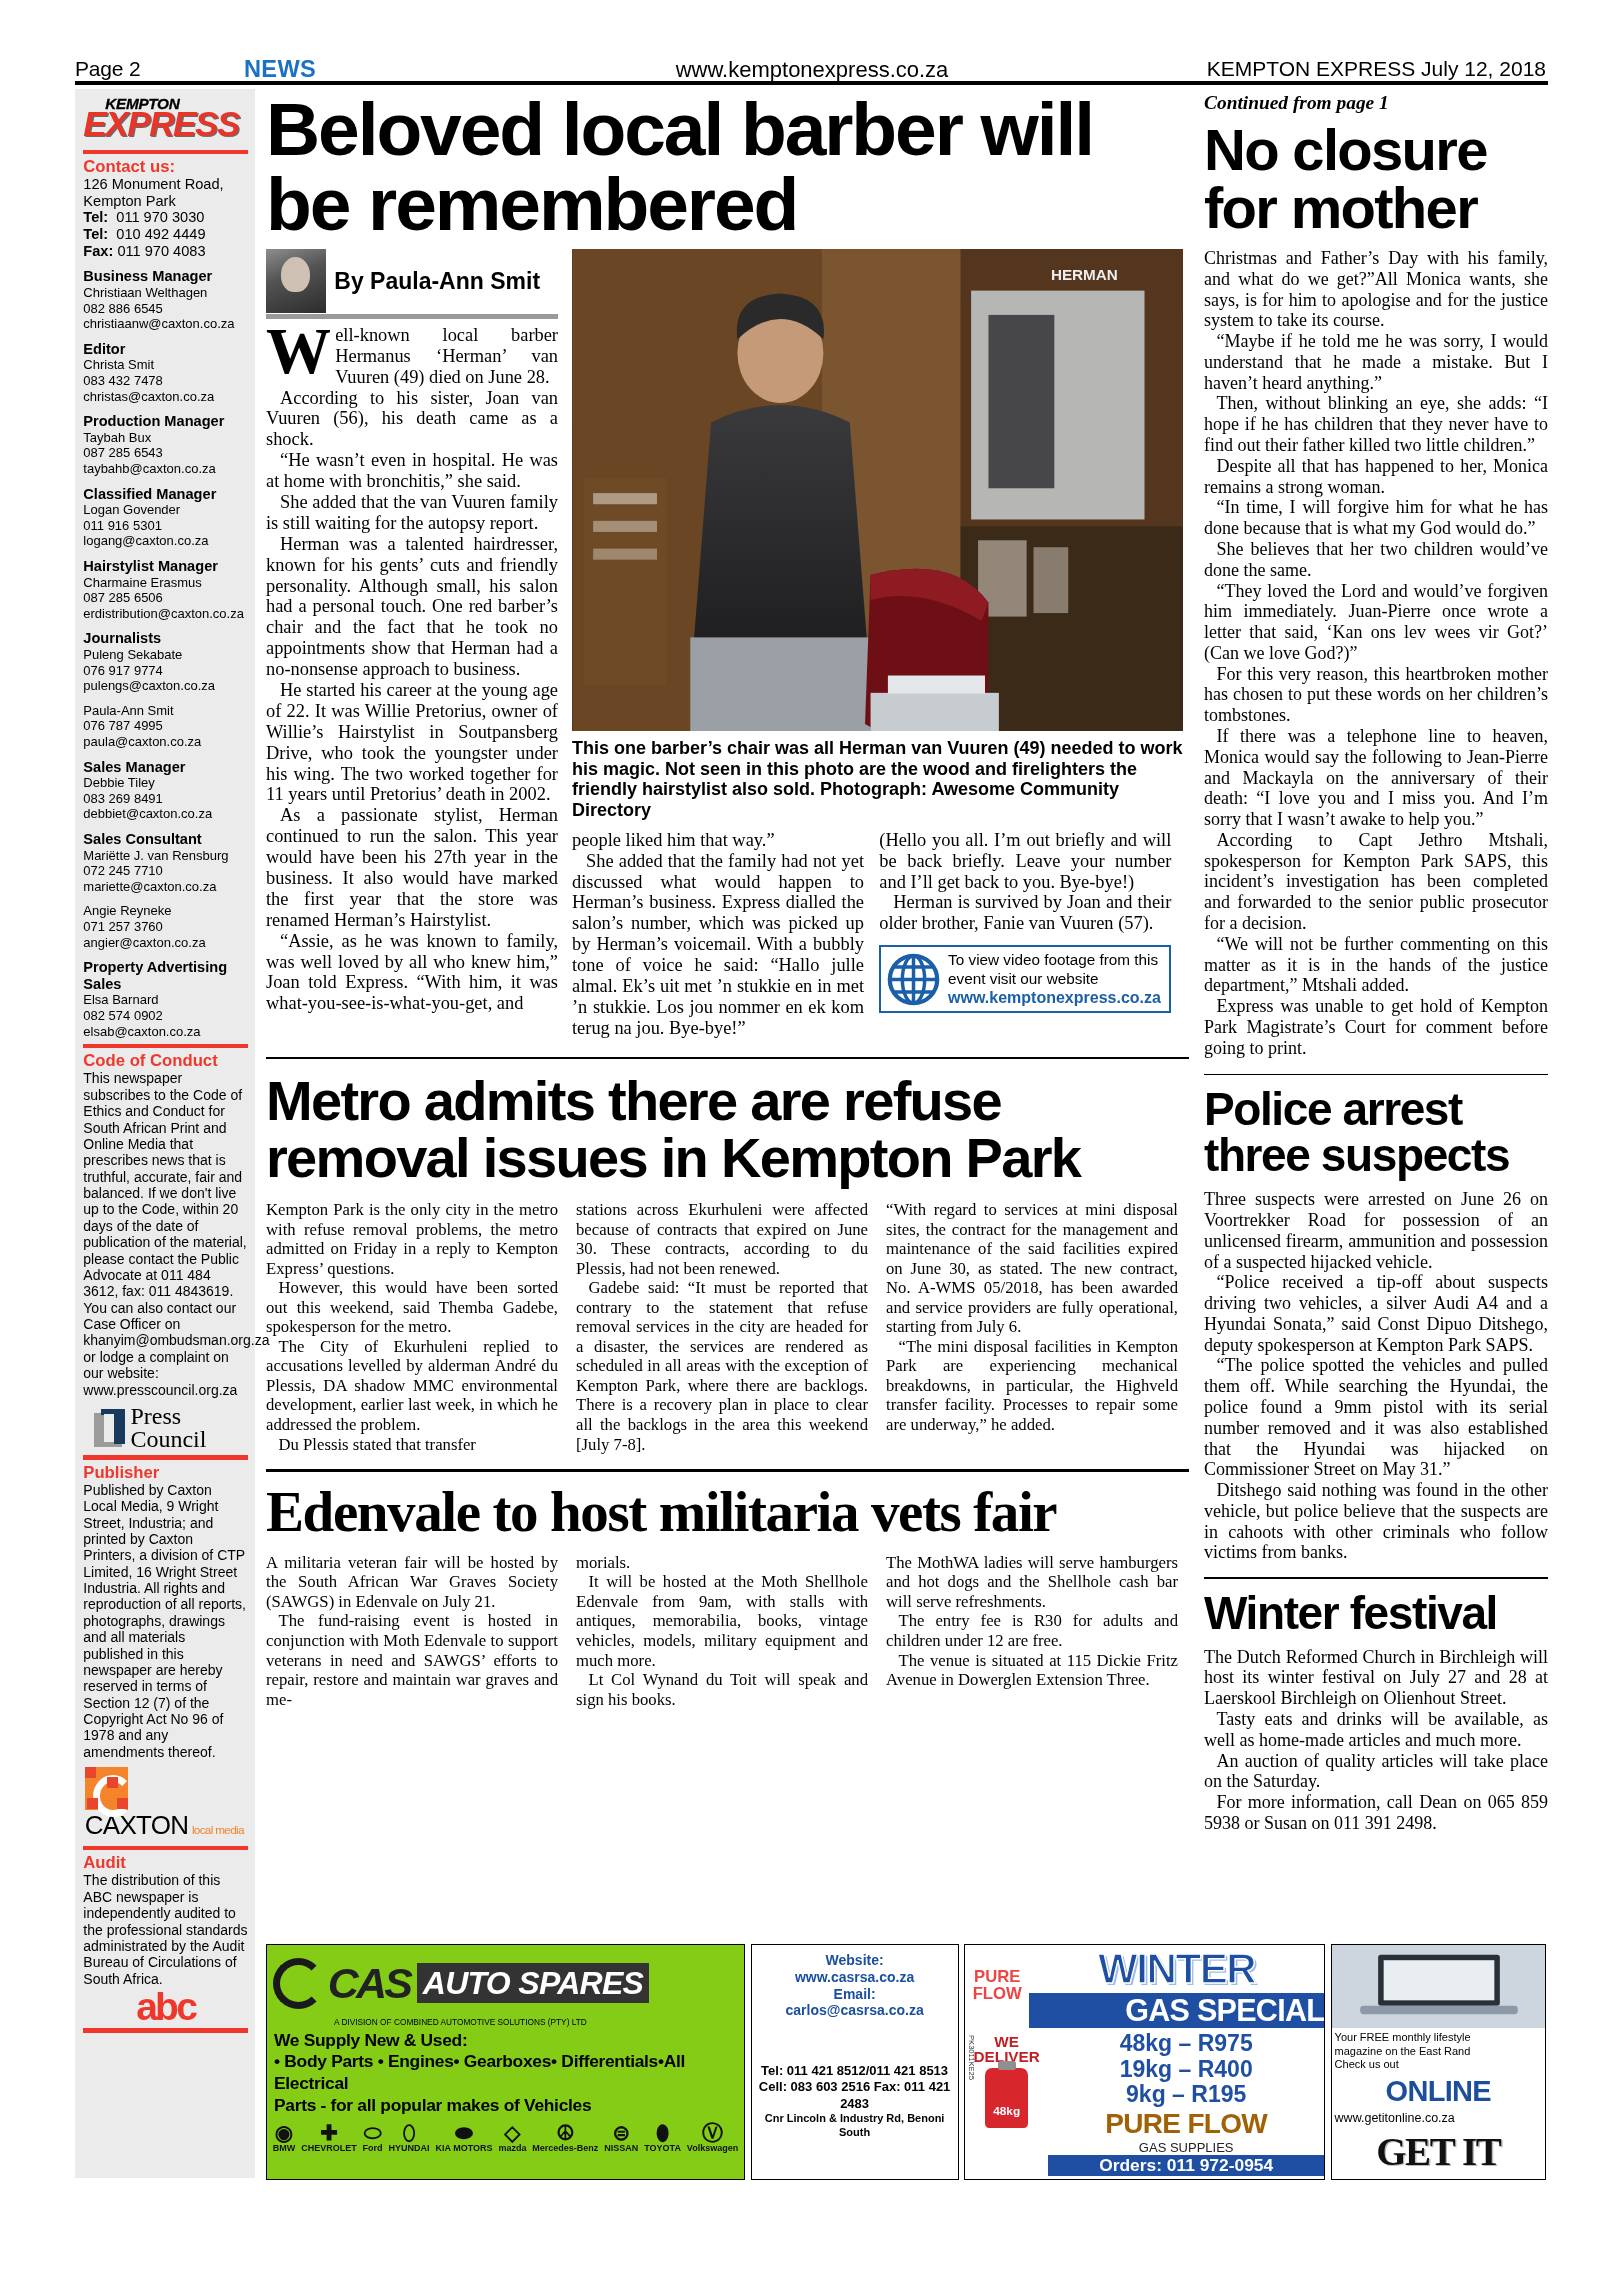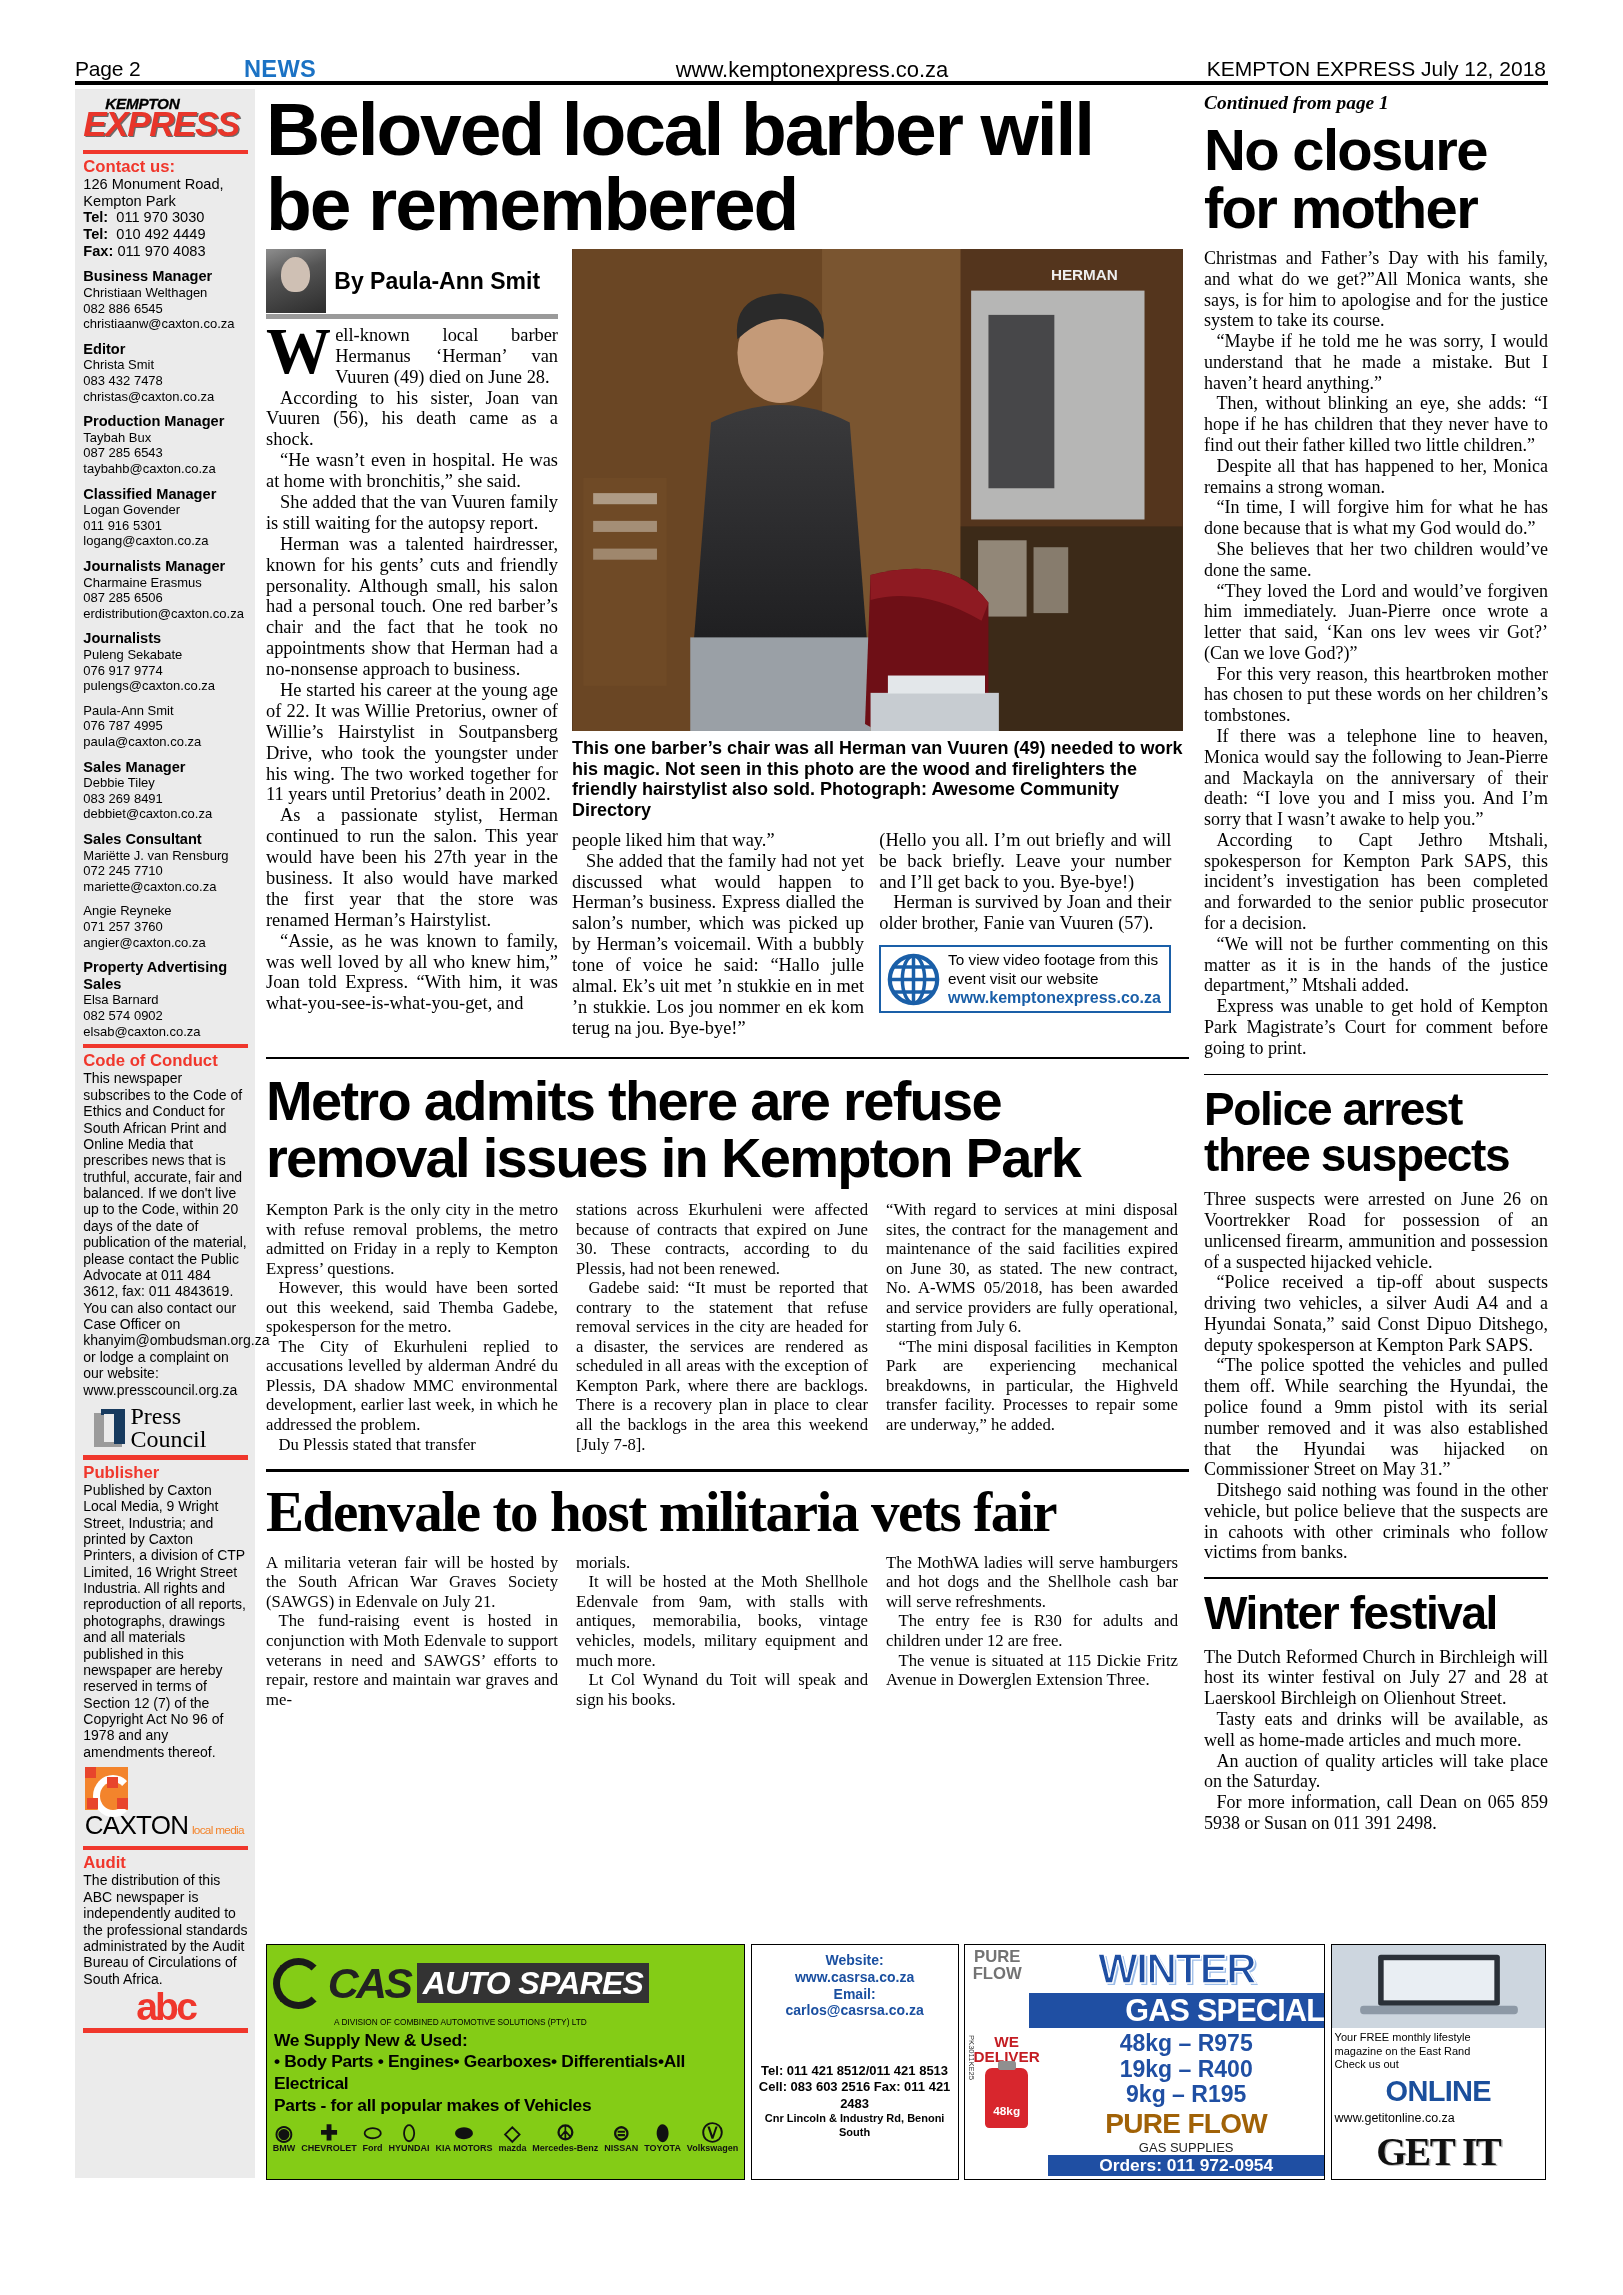--- a/index.html
+++ b/index.html
@@ -220,21 +220,21 @@
       <div class="sb-line b">Production Manager</div>
       <div class="sb-small">Taybah Bux</div>
       <div class="sb-small">087 285 6543</div>
       <div class="sb-small">taybahb@caxton.co.za</div>
       <div class="sb-gap"></div>
       <div class="sb-line b">Classified Manager</div>
       <div class="sb-small">Logan Govender</div>
       <div class="sb-small">011 916 5301</div>
       <div class="sb-small">logang@caxton.co.za</div>
       <div class="sb-gap"></div>
-      <div class="sb-line b">Journalists Manager</div>
+      <div class="sb-line b">Hairstylist Manager</div>
       <div class="sb-small">Charmaine Erasmus</div>
       <div class="sb-small">087 285 6506</div>
       <div class="sb-small">erdistribution@caxton.co.za</div>
       <div class="sb-gap"></div>
       <div class="sb-line b">Journalists</div>
       <div class="sb-small">Puleng Sekabate</div>
       <div class="sb-small">076 917 9774</div>
       <div class="sb-small">pulengs@caxton.co.za</div>
       <div class="sb-gap"></div>
       <div class="sb-small">Paula-Ann Smit</div>
@@ -516,21 +516,21 @@
     </div>
     <div style="padding:44px 2.8px 0 2.8px;">
       <div class="blk">Tel: 011 421 8512/011 421 8513</div>
       <div class="blk">Cell: 083 603 2516 Fax: 011 421 2483</div>
       <div class="blk" style="font-size:11px;">Cnr Lincoln &amp; Industry Rd, Benoni South</div>
     </div>
   </div>
 
   <div class="ad ad-gas">
     <div style="display:flex;">
-      <div style="width:64px; padding:4.2px 1.4px; text-align:center; font-family:'Liberation Sans',sans-serif; font-weight:bold; color:#737373; font-size:16.7px; line-height:1;">
+      <div style="width:64px; padding:4.2px 1.4px; text-align:center; font-family:'Liberation Sans',sans-serif; font-weight:bold; color:#ef4444; font-size:16.7px; line-height:1;margin-top:20px;">
         <div>PURE</div>
         <div>FLOW</div>
       </div>
       <div style="flex:1;">
         <div class="gas-winter">WINTER</div>
         <div class="gas-special">GAS SPECIAL</div>
       </div>
     </div>
     <div style="display:flex;">
       <div style="width:83px; position:relative; text-align:center;">

